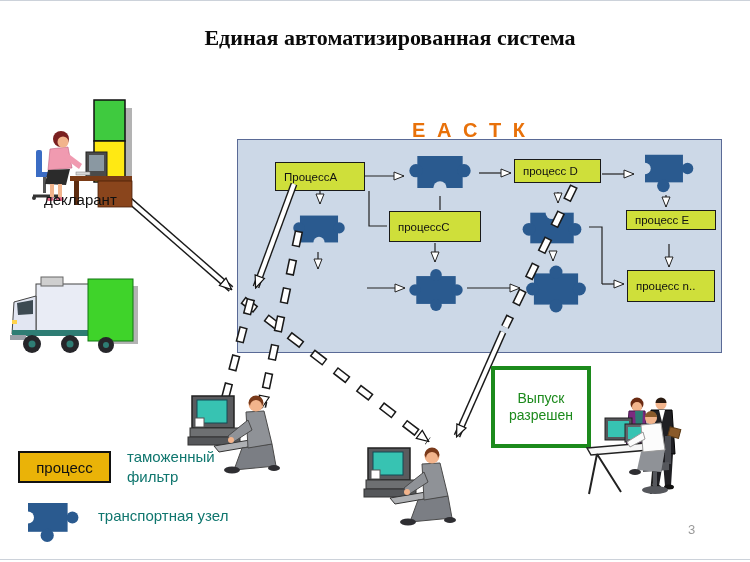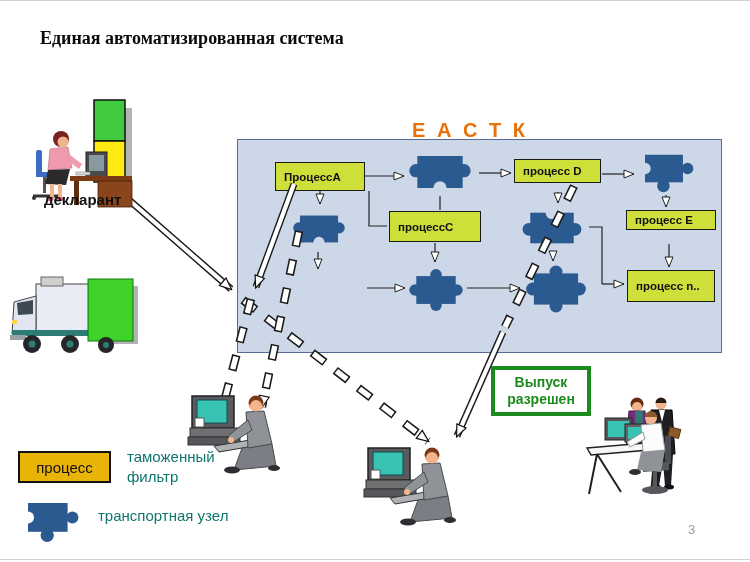--- a/index.html
+++ b/index.html
@@ -1,46 +1,46 @@
 <!DOCTYPE html>
 <html><head>
 <meta charset="utf-8">
 <style>
   html,body{margin:0;padding:0;background:#fff;}
   .slide{position:relative;width:750px;height:562px;background:#ffffff;overflow:hidden;
          font-family:"Liberation Sans",sans-serif;}
   .edge{position:absolute;left:0;width:750px;height:1px;background:#ccd2da;}
   .abs{position:absolute;}
 
-  .title{position:absolute;top:24px;left:40px;right:10px;
-         font-family:"Liberation Serif",serif;font-weight:bold;font-size:18px;
+  .title{position:absolute;top:24px;left:40px;right:10px;text-align:center;
+         font-family:"Liberation Serif",serif;font-weight:bold;font-size:22px;
          line-height:28px;color:#0a0a0a;}
   .eactk{position:absolute;left:400px;top:105px;width:140px;text-align:center;
          font-size:20px;font-weight:bold;letter-spacing:3px;color:#e8710a;margin-top:14px;}
 
   .panel{position:absolute;left:237px;top:139px;width:485px;height:214px;
          background:#ccd8e7;border:1px solid #5a6a96;box-sizing:border-box;}
 
   .proc{position:absolute;background:#cfdf3a;border:1.6px solid #1a1a1a;
         display:flex;align-items:center;padding-left:8px;font-size:11.5px;
-        font-weight:bold;color:#111;box-sizing:border-box;}
+        font-weight:normal;color:#111;box-sizing:border-box;}
 
   .pz{position:absolute;}
   .on-blue{--notch:#ccd8e7;}
   .on-white{--notch:#ffffff;}
   .flip{transform:rotate(180deg);}
 
   .overlay{position:absolute;left:0;top:0;pointer-events:none;}
 
   .release{position:absolute;left:491px;top:366px;width:88px;background:#fff;
-           border:4px solid #1c8a1c;color:#1c8a1c;font-weight:bold;font-size:14px;
-           line-height:17px;text-align:center;padding:4px 2px;box-sizing:content-box;}
+           border:4px solid #1c8a1c;color:#1c8a1c;font-weight:normal;font-size:14px;
+           line-height:17px;text-align:center;padding:20px 2px;box-sizing:content-box;}
 
   .declarant-label{position:absolute;left:44px;top:191px;font-size:15px;
-                   font-weight:bold;color:#111;}
+                   font-weight:normal;color:#111;}
 
   .legend-box{position:absolute;left:18px;top:451px;width:93px;height:32px;
               background:#eab308;border:2px solid #111;box-sizing:border-box;
               display:flex;align-items:center;justify-content:center;
               font-size:15px;color:#111;}
   .legend-text{position:absolute;font-size:15px;color:#0f766e;line-height:20px;}
 
   .pagenum{position:absolute;left:688px;top:522px;font-size:13px;color:#9a9a9a;}
 </style>
 </head>

